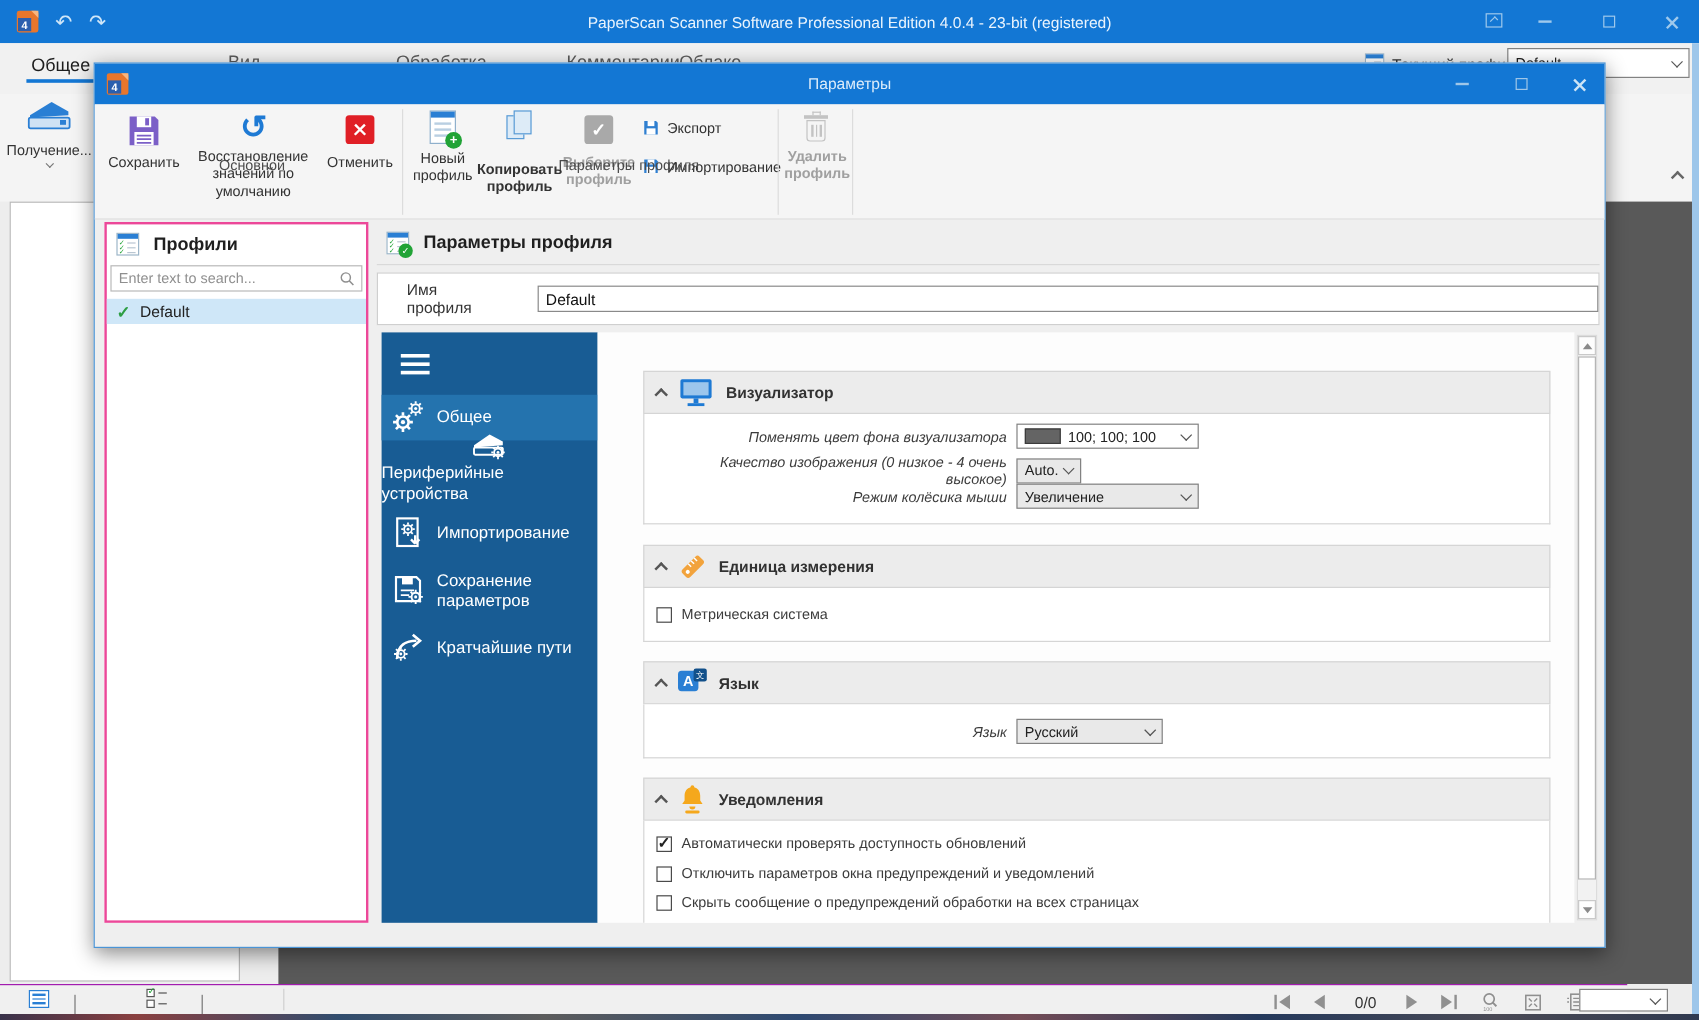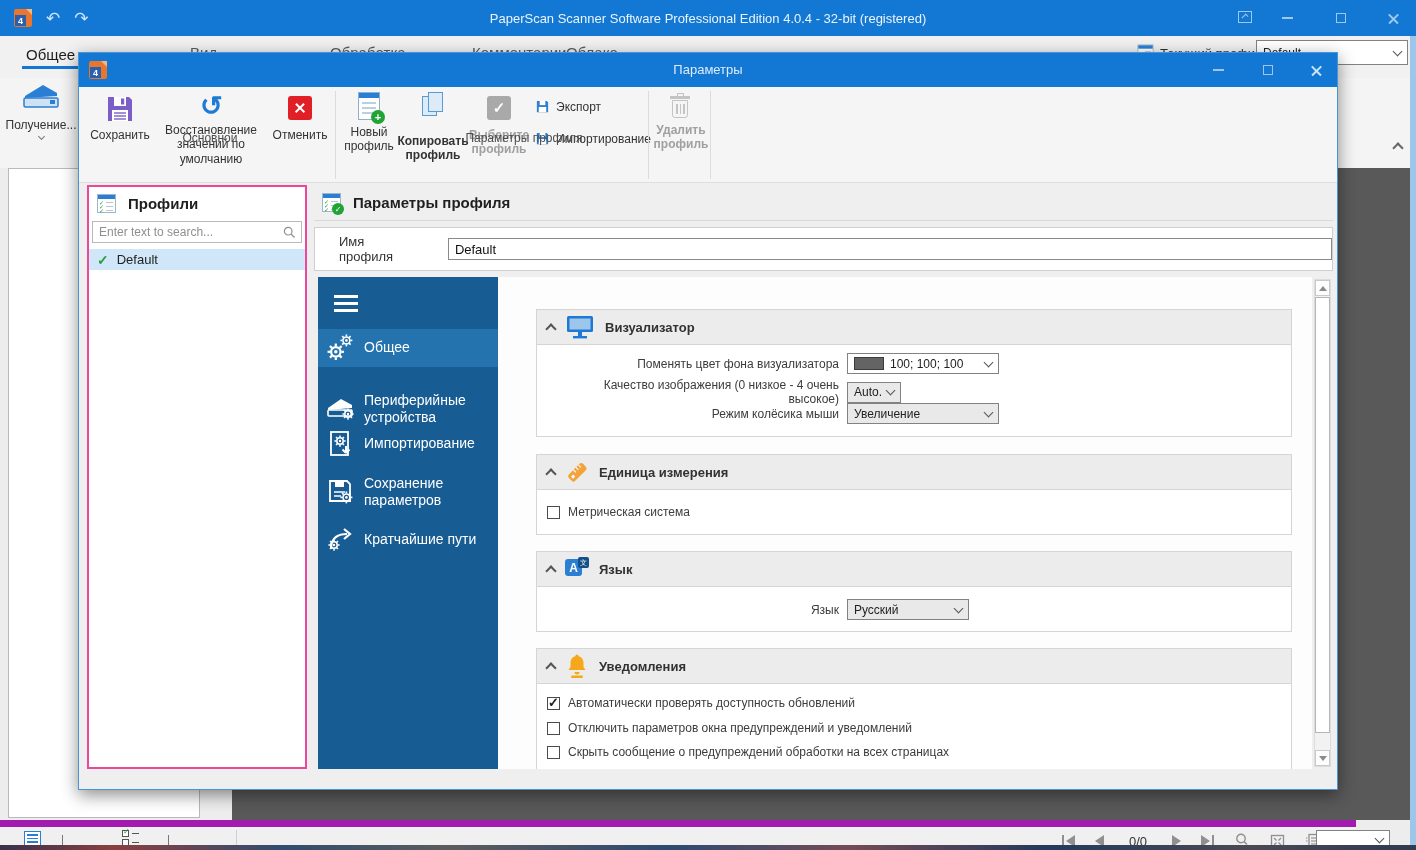--- a/index.html
+++ b/index.html
@@ -35,21 +35,21 @@
   .chev-up { width:8px; height:8px; border-left:2px solid #666; border-top:2px solid #666; transform:rotate(45deg); }
 
   .combo { position:relative; display:flex; align-items:center; border:1px solid #828282; background:#fff; font-size:12px; color:#222; padding:0 20px 0 6px; }
   .combo::after { content:""; position:absolute; right:6px; top:50%; margin-top:-5px; width:6px; height:6px; border-right:1.5px solid #555; border-bottom:1.5px solid #555; transform:rotate(45deg); }
   .combo.gray { background:#e9e9e9; }
 
   .leftpanel { left:8px; top:168px; width:192px; height:650px; background:#fff; border:1px solid #b9b9b9; }
   .viewer { left:232px; top:168px; width:1178px; height:652px; background:#595959; }
   .rightedge { left:1410px; top:36px; width:6px; height:812px; background:#9dc6ea; }
 
-  .statusbar { left:0; top:820px; width:1356px; height:25px; background:#f0f0f0; border-top:7px solid #a21caf; }
+  .statusbar { left:0; top:820px; width:1356px; height:25px; background:#f0f0f0; border-top:1px solid #a21caf; }
   .sb-div { position:absolute; top:3px; width:1px; height:18px; background:#d0d0d0; }
   .tri-l { width:0; height:0; border-top:6px solid transparent; border-bottom:6px solid transparent; border-right:9px solid #909090; }
   .tri-r { width:0; height:0; border-top:6px solid transparent; border-bottom:6px solid transparent; border-left:9px solid #909090; }
   .tri-bar { width:2px; height:12px; background:#909090; }
   .grip { position:relative; width:12px; height:12px; }
   .grip i { position:absolute; width:2px; height:2px; background:#9a9a9a; }
   .wallpaper { left:0; top:845px; width:1416px; height:5px;
     background:linear-gradient(90deg,#39324a,#8a4040 8%,#314d6e 20%,#5c5c5c 32%,#2e4a72 47%,#744c56 60%,#24395c 74%,#4a4a55 88%,#303a50); }
 
   
@@ -104,21 +104,21 @@
   .navitem .ic { width:46px; display:flex; justify-content:center; flex-shrink:0; }
   .navitem .lbl { font-size:14px; line-height:1.25; padding-right:6px; }
   .burger i { display:block; width:24px; height:2.5px; background:#fff; margin-bottom:4.5px; }
 
   .settings { background:#fdfdfd; overflow:hidden; }
   .sec { position:absolute; left:38px; width:756px; }
   .sec-h { height:36px; background:#ececec; border:1px solid #d5d5d5; display:flex; align-items:center; gap:10px; padding-left:10px; }
   .sec-h .t { font-size:13px; font-weight:bold; color:#323232; }
   .sec-b { background:#fff; border:1px solid #d5d5d5; border-top:none; position:relative; }
   .frow { position:absolute; display:flex; align-items:center; }
-  .flabel { width:294px; text-align:right; font-size:12px; color:#3c3c3c; padding-right:8px; }
+  .flabel { width:294px; text-align:right; font-size:12px; color:#3c3c3c; padding-right:8px;font-style:italic; }
   .cb { width:13px; height:13px; background:#fff; border:1px solid #4a4a4a; position:relative; flex-shrink:0; }
   .cb.checked::after { content:"✓"; position:absolute; left:0; top:-3px; font-size:13px; font-weight:bold; color:#222; }
   .cbrow { position:absolute; display:flex; align-items:center; gap:8px; font-size:12px; color:#3c3c3c; }
   .swatch { width:30px; height:13px; background:#646464; border:1px solid #3c3c3c; margin-right:6px; }
 
   .vscroll { background:#f2f2f2; border:1px solid #dcdcdc; }
   .vs-btn { position:absolute; left:0; width:15px; height:16px; background:#fdfdfd; border:1px solid #c9c9c9; display:flex; align-items:center; justify-content:center; }
   .vs-tri-up { width:0; height:0; border-left:4px solid transparent; border-right:4px solid transparent; border-bottom:5px solid #8a8a8a; }
   .vs-tri-dn { width:0; height:0; border-left:4px solid transparent; border-right:4px solid transparent; border-top:5px solid #8a8a8a; }
   .vs-thumb { position:absolute; left:0; width:15px; background:#ffffff; border:1px solid #b5b5b5; }
@@ -134,21 +134,21 @@
 
 <div class="screen">
 
   <div class="abs titlebar">
     <div style="margin-left:14px;" class="appicon">
         <span class="fold"></span>
         <span class="badge">4</span>
       </div>
     <span class="nav-arrow" style="margin-left:14px;">↶</span>
     <span class="nav-arrow" style="margin-left:14px;">↷</span>
-    <div class="title-text">PaperScan Scanner Software Professional Edition 4.0.4 - 32-bit (registered)</div>
+    <div class="title-text">PaperScan Scanner Software Professional Edition 4.0.4 - 23-bit (registered)</div>
     <div class="abs" style="left:1238px; top:11px;">
         <div class="pinicon"></div>
       </div>
     <div class="abs winbtn" style="left:1272px; top:7px;">
         <span class="minbar"></span>
       </div>
     <div class="abs winbtn" style="left:1326px; top:7px;">
         <span class="maxbox"></span>
       </div>
     <div class="abs winbtn" style="left:1378px; top:7px;">
@@ -431,21 +431,21 @@
                 <use href="#gear"></use>
               </g>
             <g transform="translate(14,0) scale(0.8)">
                 <use href="#gear"></use>
               </g>
           </svg>
         </span>
         <span class="lbl">Общее</span>
       </div>
 
-      <div class="navitem" style="top:107px; height:50px;">
+      <div class="navitem" style="top:82px; height:50px;flex-direction:column;">
         <span class="ic">
           <svg width="30" height="26" viewBox="0 0 30 26" style="color:#fff;">
             <polygon points="2,12 15,3 26,9 26,12 2,14" fill="#fff"></polygon>
             <rect x="2" y="14" width="24" height="6" rx="1" fill="none" stroke="#fff" stroke-width="1.6"></rect>
             <g transform="translate(16,12) scale(0.75)">
                 <use href="#gear"></use>
               </g>
           </svg>
         </span>
         <span class="lbl">Периферийные устройства</span>

